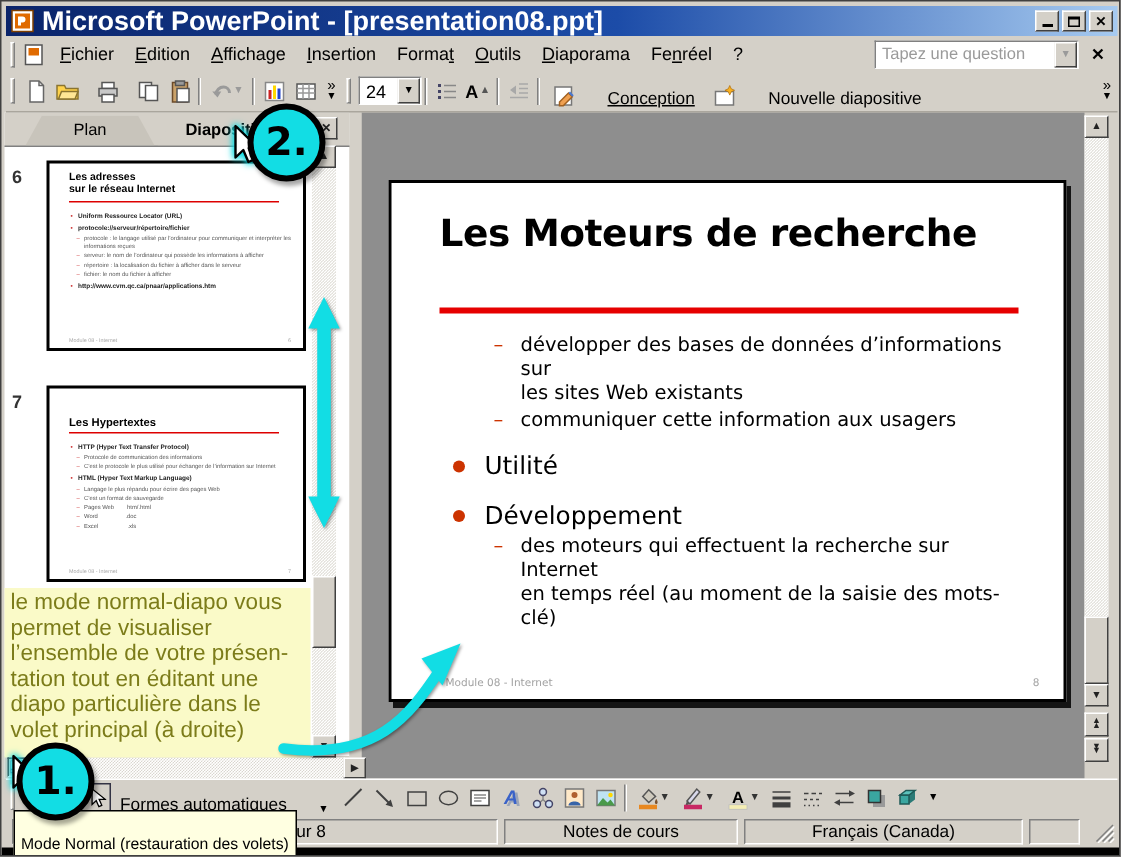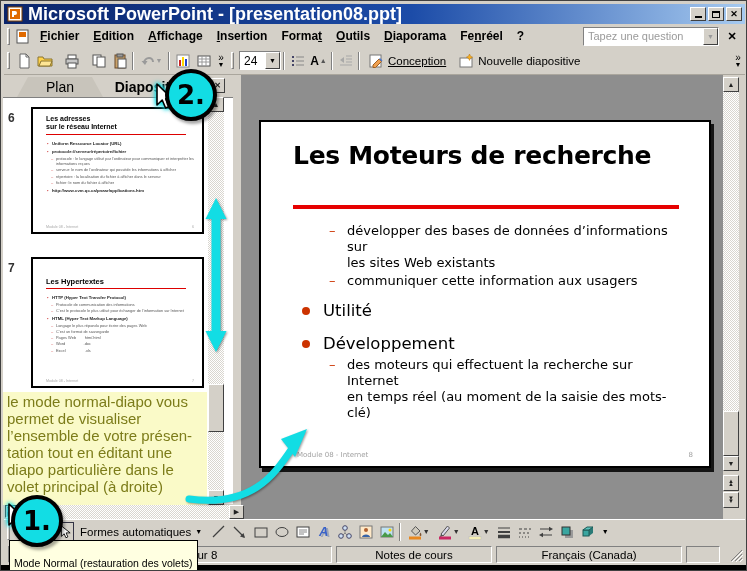--- a/index.html
+++ b/index.html
@@ -5,37 +5,37 @@
   html,body{margin:0;padding:0;background:#555;}
   *{box-sizing:border-box;}
   .win{position:relative;width:747px;height:571px;background:#d4d0c8;font-family:"Liberation Sans",sans-serif;border:1px solid #404040;overflow:hidden;}
   .abs{position:absolute;}
   
   .titlebar{position:absolute;left:3px;top:3px;width:741px;height:20px;background:linear-gradient(90deg,#0a246a 0%,#1c4ca8 55%,#a6caf0 100%);display:flex;align-items:center;padding:0 3px;color:#fff;z-index:5;}
   .title{font-size:18px;font-weight:bold;margin-left:5px;white-space:nowrap;}
   .winbtns{margin-left:auto;display:flex;gap:2px;}
   .wbtn{width:16px;height:14px;background:#d4d0c8;border:1px solid;border-color:#fff #404040 #404040 #fff;color:#000;font-size:9px;line-height:1;display:flex;align-items:center;justify-content:center;font-weight:bold;}
   .menubar{position:absolute;left:3px;top:24px;width:741px;height:22px;display:flex;align-items:center;z-index:5;}
-  .menuitem{padding:3px 7px;font-size:12px;color:#000;white-space:nowrap;font-weight:bold;}
+  .menuitem{padding:3px 7px;font-size:12px;color:#000;white-space:nowrap;}
   .u{text-decoration:underline;}
   .grip{width:3px;height:17px;border:1px solid;border-color:#fff #808080 #808080 #fff;margin:0 3px;flex:none;}
   .sep{width:2px;height:18px;border-left:1px solid #808080;border-right:1px solid #fff;margin:0 2px;flex:none;}
   .toolbar{position:absolute;left:3px;top:46px;width:741px;height:28px;display:flex;align-items:center;border-bottom:1px solid #aaa69d;z-index:5;}
   .tb{width:21px;height:20px;display:flex;align-items:center;justify-content:center;flex:none;}
   .combo{height:19px;background:#fff;border:1px solid;border-color:#808080 #fff #fff #808080;display:flex;align-items:center;font-size:12px;padding-left:4px;flex:none;}
   .cbtn{width:15px;height:17px;background:#d4d0c8;border:1px solid;border-color:#fff #404040 #404040 #fff;margin-left:auto;display:flex;align-items:center;justify-content:center;font-size:7px;flex:none;}
-  .txtbtn{height:22px;display:flex;align-items:center;font-size:11.5px;gap:4px;padding:0 6px;white-space:nowrap;flex:none;}
+  .txtbtn{height:22px;display:flex;align-items:flex-end;font-size:11.5px;gap:21px;padding:0 6px;white-space:nowrap;flex:none;}
   .chev{display:flex;flex-direction:column;align-items:center;justify-content:center;font-size:10px;line-height:.8;width:14px;flex:none;}
   .chev small{font-size:7px;}
   
   .sbtn{background:#d4d0c8;border:1px solid;border-color:#fff #404040 #404040 #fff;display:flex;align-items:center;justify-content:center;font-size:7px;color:#222;position:absolute;}
   .track{position:absolute;background-image:linear-gradient(45deg,#d9d6cf 25%,transparent 25%,transparent 75%,#d9d6cf 75%),linear-gradient(45deg,#d9d6cf 25%,#fff 25%,#fff 75%,#d9d6cf 75%);background-size:2px 2px;background-position:0 0,1px 1px;}
   .sthumb{position:absolute;background:#d4d0c8;border:1px solid;border-color:#fff #404040 #404040 #fff;}
   
-  .tab{position:absolute;top:76px;height:20px;background:#c8c4bb;clip-path:polygon(11px 0,calc(100% - 11px) 0,100% 100%,0 100%);display:flex;align-items:center;justify-content:center;font-size:14px;color:#000;z-index:6;}
+  .tab{position:absolute;top:76px;height:20px;background:#c8c4bb;clip-path:polygon(11px 0,calc(100% - 11px) 0,100% 100%,0 100%);display:flex;align-items:center;justify-content:center;font-size:11px;color:#000;z-index:6;}
   .tab.active{background:#d4d0c8;font-weight:bold;}
   .thumb{position:absolute;left:30px;width:173px;background:#fff;border:2px solid #000;padding:6px 4px 3px 13px;display:flex;flex-direction:column;z-index:3;}
   .tnum{position:absolute;left:7px;font-size:12px;font-weight:bold;color:#333;z-index:3;}
   .ttitle{font-size:7px;font-weight:bold;line-height:1.2;white-space:pre-line;color:#000;}
   .trule{height:1px;background:#d00;margin:2px 12px 3px 0;}
   .ti1{font-size:4.3px;font-weight:bold;color:#222;margin-top:3px;padding-left:6px;position:relative;white-space:pre-wrap;line-height:1.3;}
   .ti1::before{content:"•";color:#c33;position:absolute;left:1px;top:0;}
   .ti2{font-size:3.9px;color:#555;margin-top:1px;padding-left:10px;position:relative;white-space:pre-wrap;line-height:1.35;}
   .ti2::before{content:"–";color:#c33;position:absolute;left:5px;top:0;}
   .tfoot{margin-top:auto;display:flex;justify-content:space-between;font-size:3.6px;color:#aaa;padding-right:4px;}

